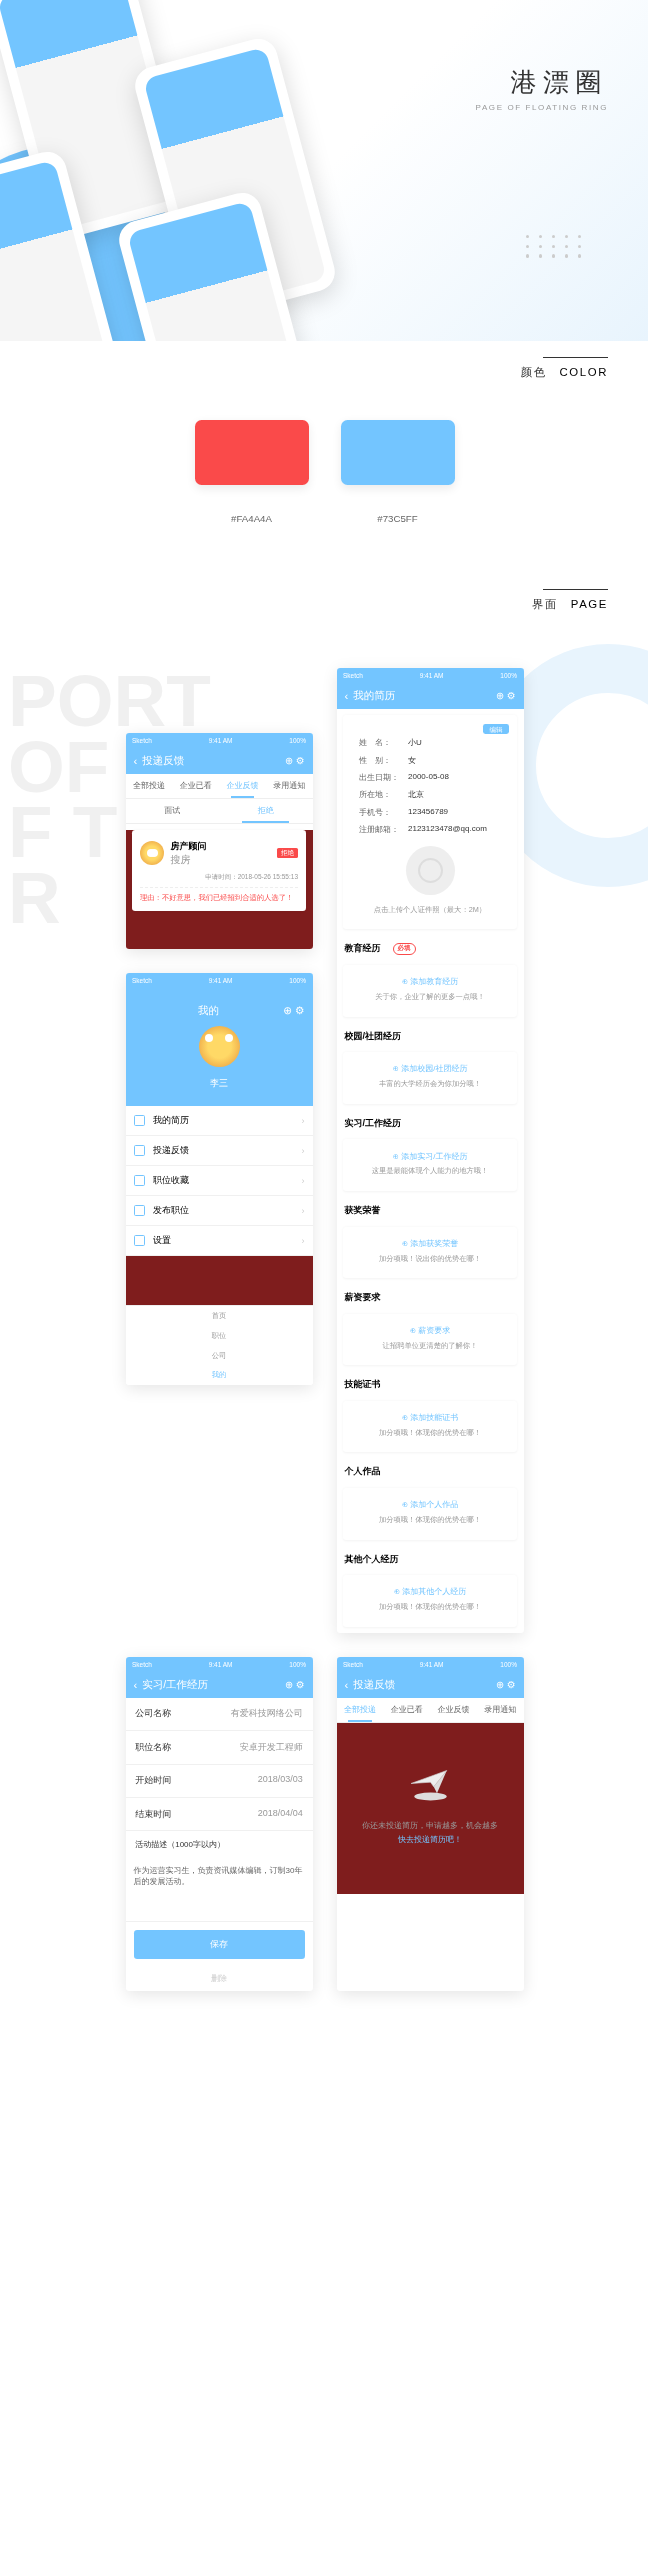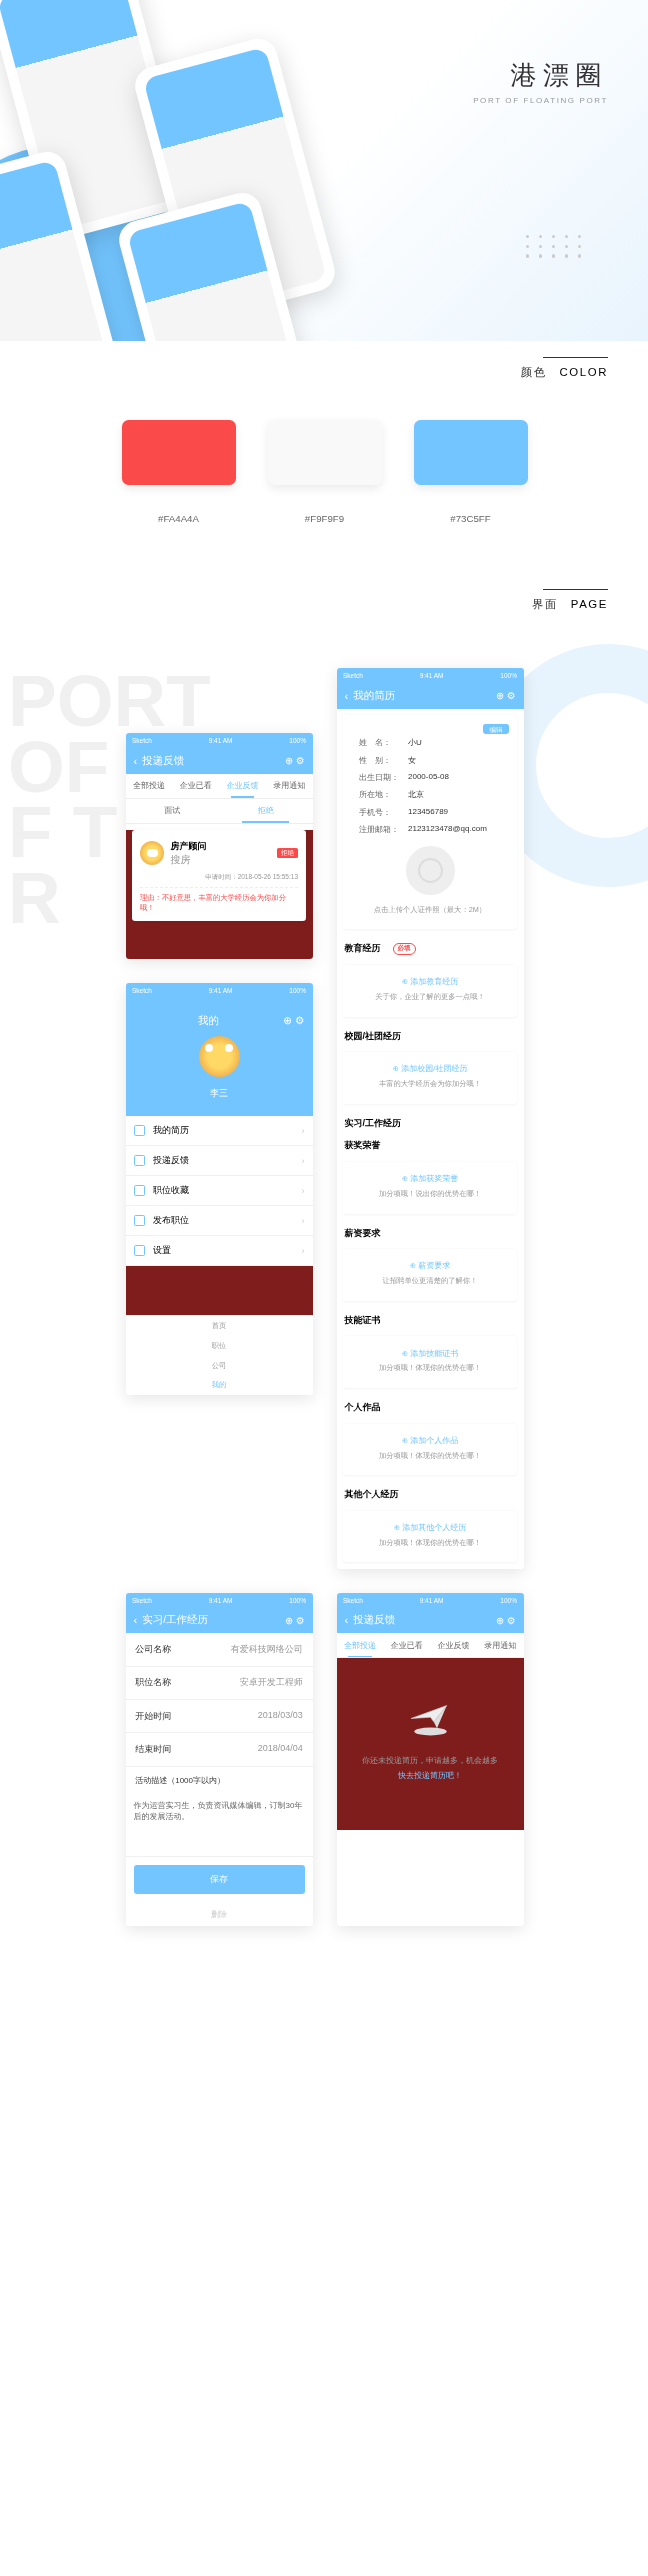--- a/index.html
+++ b/index.html
@@ -1,19 +1,19 @@
 <!DOCTYPE html>
 <html style="font-size:13px"><head>
 <meta charset="utf-8">
 <style>
 * { margin: 0; padding: 0; box-sizing: border-box; }
 body { font-family: -apple-system, "PingFang SC", sans-serif; background: #fff; width: 649px; }
 .hero { height: 341px; position: relative; overflow: hidden; background: linear-gradient(135deg, #fff 50%, #e8f4fd 100%); }
 .hero-circle { position: absolute; width: 243px; height: 243px; background: #73C5FF; border-radius: 50%; left: -65px; top: 146px; }
-.hero-title { position: absolute; right: 41px; top: 58px; text-align: right; }
+.hero-title { position: absolute; right: 41px; top: 65px; text-align: right; }
 .hero-title h1 { font-size: 26px; font-weight: 300; color: #333; letter-spacing: 6.5px; }
 .hero-title p { font-size: 8px; color: #999; letter-spacing: 1.6px; margin-top: 3.2px; }
 .phone-mock { position: absolute; width: 146px; height: 260px; background: #fff; border-radius: 19.5px; box-shadow: 0 6.5px 24px rgba(0,0,0,0.15); transform: rotate(-15deg); }
 .phone-mock.p1 { left: 16px; top: -32px; }
 .phone-mock.p2 { left: 162px; top: 49px; }
 .phone-mock.p3 { left: -49px; top: 162px; }
 .phone-mock.p4 { left: 146px; top: 203px; }
 .phone-mock .screen { position: absolute; inset: 9.7px; background: linear-gradient(180deg, #73C5FF 0%, #73C5FF 30%, #f5f5f5 30%); border-radius: 13px; }
 .dots { position: absolute; right: 65px; top: 235px; display: grid; grid-template-columns: repeat(5, 6.5px); gap: 6.5px; }
 .dots span { width: 3.2px; height: 3.2px; background: #ccc; border-radius: 50%; }
@@ -89,21 +89,21 @@
       <div class="screen"></div>
     </div>
   <div class="phone-mock p3">
       <div class="screen"></div>
     </div>
   <div class="phone-mock p4">
       <div class="screen"></div>
     </div>
   <div class="hero-title">
     <h1>港漂圈</h1>
-    <p>PORT OF FLOATING PORT</p>
+    <p>PAGE OF FLOATING RING</p>
   </div>
   <div class="dots">
     <span></span>
       <span></span>
       <span></span>
       <span></span>
       <span></span>
     <span></span>
       <span></span>
       <span></span>
@@ -118,24 +118,20 @@
 </div>
 
 <div class="section-label">
   <span>颜色</span>
   <em>COLOR</em>
 </div>
 <div class="colors">
   <div class="swatch">
     <div class="chip" style="background:#FA4A4A"></div>
     <p>#FA4A4A</p>
-  </div>
-  <div class="swatch">
-    <div class="chip" style="background:#F9F9F9"></div>
-    <p>#F9F9F9</p>
   </div>
   <div class="swatch">
     <div class="chip" style="background:#73C5FF"></div>
     <p>#73C5FF</p>
   </div>
 </div>
 
 <div class="section-label">
   <span>界面</span>
   <em>PAGE</em>
@@ -176,21 +172,21 @@
               <div style="display:flex;align-items:center;gap:6.5px">
                 <span class="avatar-owl" style="width:24px;height:24px"></span>
                 <div>
                   <div style="font-weight:600">房产顾问</div>
                   <div style="font-size:10px;color:#999">搜房</div>
                 </div>
               </div>
               <span class="badge-red">拒绝</span>
             </div>
             <div style="font-size:6.5px;color:#999;text-align:right;margin-top:4.9px">申请时间：2018-05-26 15:55:13</div>
-            <div style="border-top:0.8px dashed #eee;margin-top:4.9px;padding-top:4.9px;font-size:7.3px;color:#FA4A4A">理由：不好意思，丰富的大学经历会为你加分哦！</div>
+            <div style="border-top:0.8px dashed #eee;margin-top:4.9px;padding-top:4.9px;font-size:7.3px;color:#FA4A4A">理由：不好意思，我们已经招到合适的人选了！</div>
           </div>
         </div>
       </div>
 
       <div class="mock">
         <div class="status-bar">
           <span>Sketch</span>
           <span>9:41 AM</span>
           <span>100%</span>
         </div>
@@ -287,20 +283,24 @@
       <div class="card">
           <div class="add-link">⊕ 添加教育经历</div>
           <div class="hint">关于你，企业了解的更多一点哦！</div>
         </div>
       <div class="section-title">校园/社团经历</div>
       <div class="card">
           <div class="add-link">⊕ 添加校园/社团经历</div>
           <div class="hint">丰富的大学经历会为你加分哦！</div>
         </div>
       <div class="section-title">实习/工作经历</div>
+      <div class="card">
+          <div class="add-link">⊕ 添加实习/工作经历</div>
+          <div class="hint">这里是最能体现个人能力的地方哦！</div>
+        </div>
       <div class="section-title">获奖荣誉</div>
       <div class="card">
           <div class="add-link">⊕ 添加获奖荣誉</div>
           <div class="hint">加分项哦！说出你的优势在哪！</div>
         </div>
       <div class="section-title">薪资要求</div>
       <div class="card">
           <div class="add-link">⊕ 薪资要求</div>
           <div class="hint">让招聘单位更清楚的了解你！</div>
         </div>

